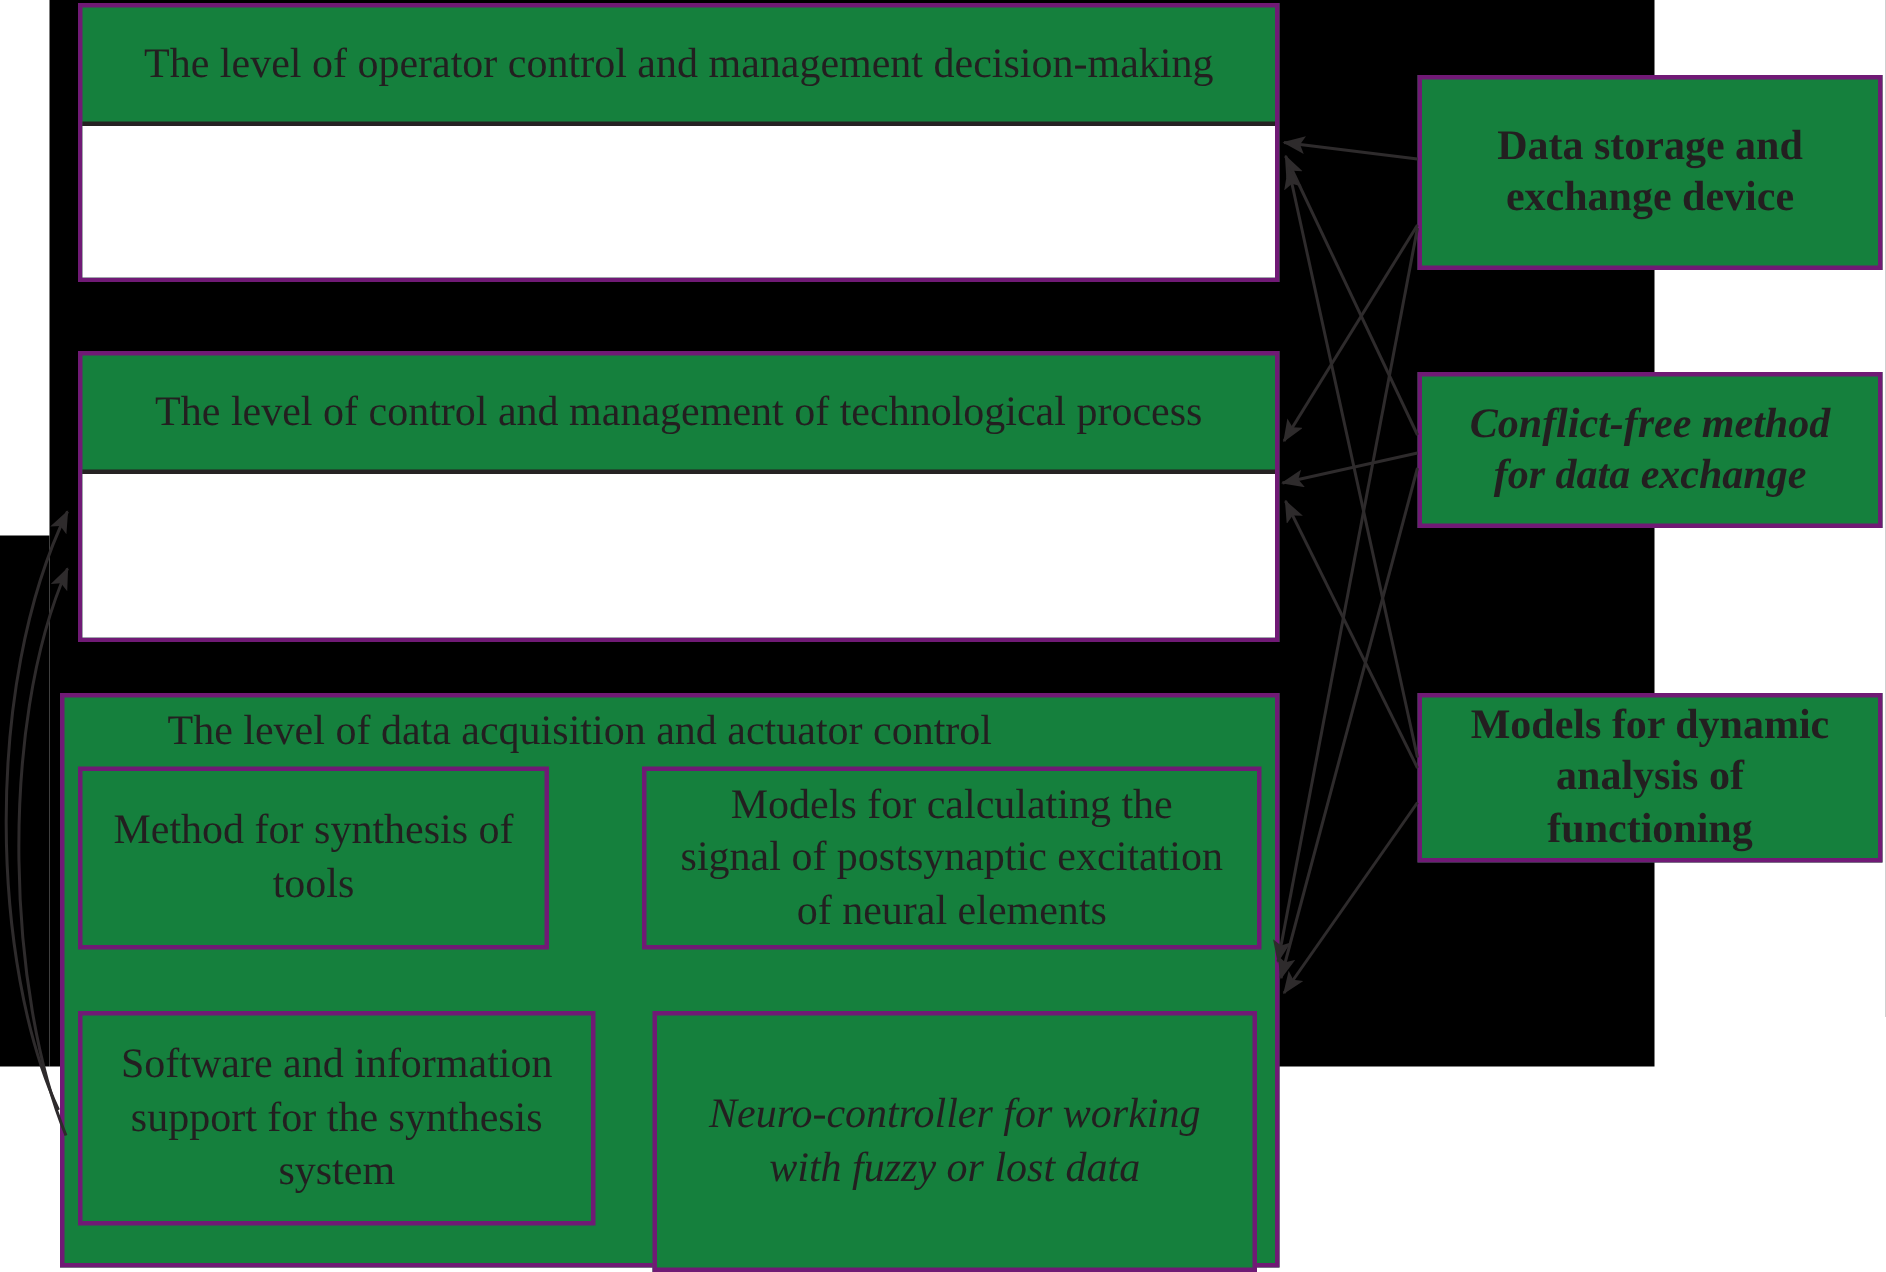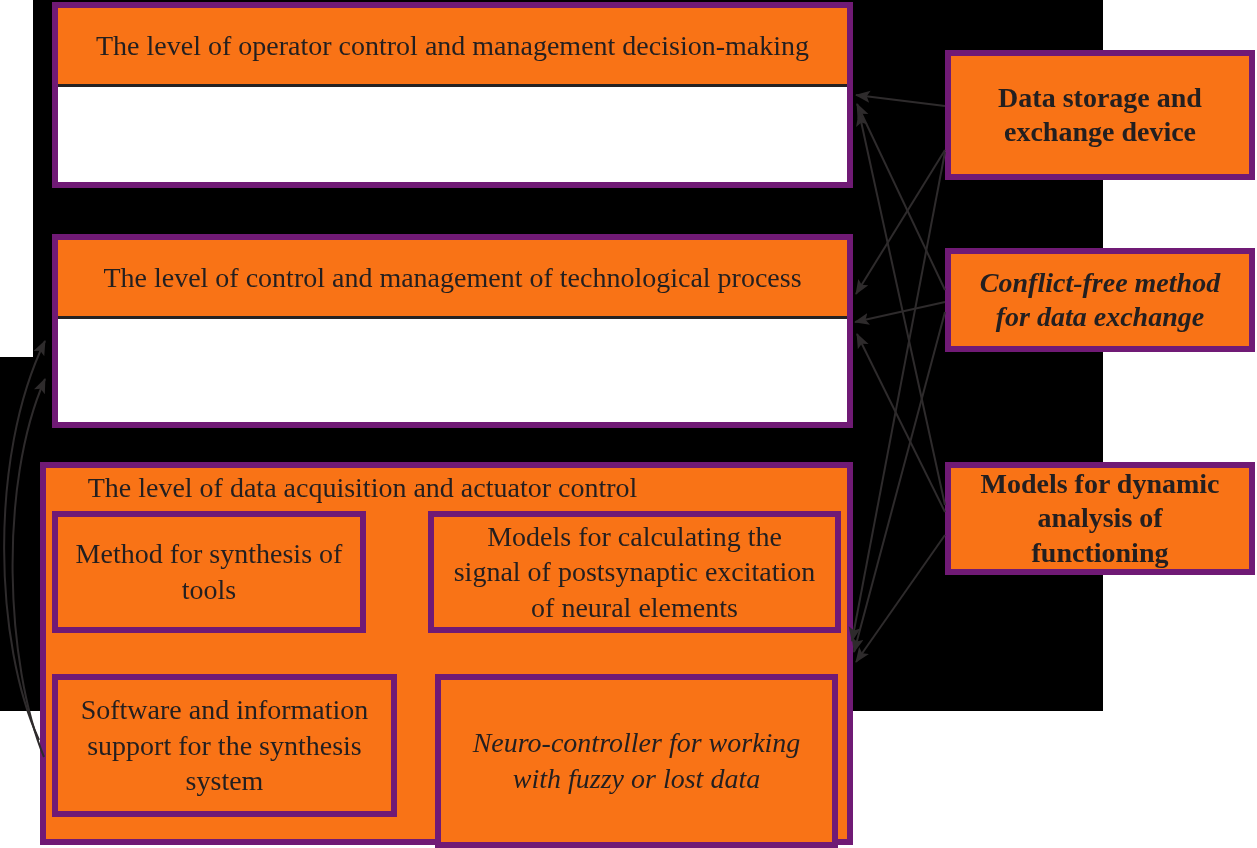--- a/index.html
+++ b/index.html
@@ -3,21 +3,21 @@
 <meta charset="utf-8">
 <style>
   html, body { margin:0; padding:0; background:#ffffff; }
   .stage {
     position:relative; width:1257px; height:848px; background:#ffffff;
     overflow:hidden; font-family:"Liberation Serif","DejaVu Serif",serif;
     color:#231f20;
   }
   .bg-black { position:absolute; background:#000000; }
   .box {
-    position:absolute; background:#f97316; border:6px solid #701a75;
+    position:absolute; background:#15803d; border:3px solid #701a75;
     box-sizing:border-box;
   }
   .centered {
     display:flex; align-items:center; justify-content:center; text-align:center;
   }
   .level-box { display:flex; flex-direction:column; }
   .level-title {
     height:76px; flex:0 0 auto; display:flex; align-items:center;
     justify-content:center; text-align:center; font-size:28px;
   }
@@ -50,21 +50,21 @@
     <div class="level-empty"></div>
   </div>
 
   <div class="box level-box" style="left:52px; top:234px; width:801px; height:194px;">
     <div class="level-title">The level of control and management of technological process</div>
     <div class="level-divider"></div>
     <div class="level-empty"></div>
   </div>
 
   <div class="box" style="left:40px; top:462px; width:813px; height:383px;"></div>
-  <div class="l3-title" style="left:40px; top:465px; width:645px; height:46px;">The level of data acquisition and actuator control</div>
+  <div class="l3-title" style="left:40px; top:465px; width:645px; height:46px;padding-left:24px;">The level of data acquisition and actuator control</div>
 
   <div class="box centered module" style="left:52px; top:511px; width:314px; height:122px;">Method for synthesis of
 tools</div>
   <div class="box centered module" style="left:428px; top:511px; width:413px; height:122px;">Models for calculating the
 signal of postsynaptic excitation
 of neural elements</div>
   <div class="box centered module" style="left:52px; top:674px; width:345px; height:143px;">Software and information
 support for the synthesis
 system</div>
   <div class="box centered module" style="left:435px; top:674px; width:403px; height:174px;font-style:italic;">Neuro-controller for working

